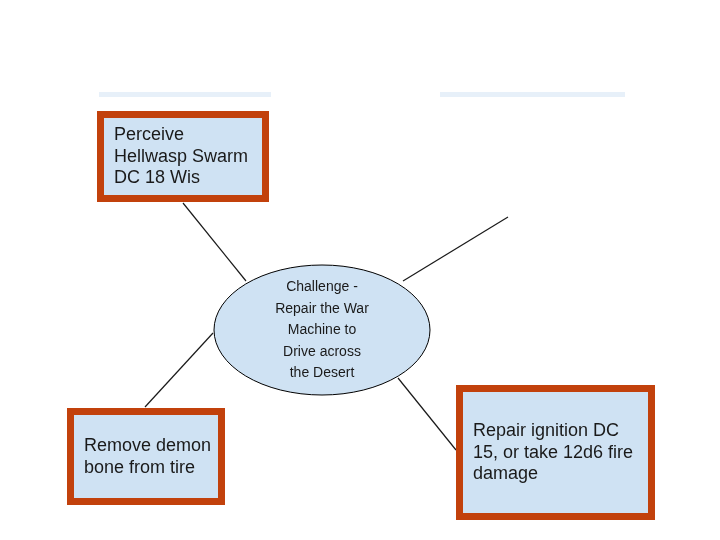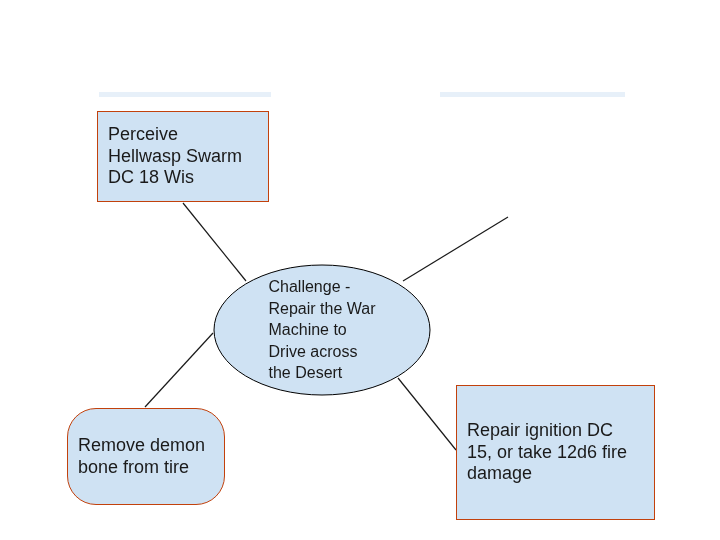--- a/index.html
+++ b/index.html
@@ -19,45 +19,46 @@
     position: absolute;
     left: 0;
     top: 0;
     width: 720px;
     height: 540px;
   }
   .node-box {
     position: absolute;
     box-sizing: border-box;
     background: #cfe2f3;
-    border: 1px solid #c2410c;
+    border: 7px solid #c2410c;
     display: flex;
     align-items: center;
     padding: 2px 6px 2px 10px;
     color: #1a1a1a;
     font-size: 18px;
     line-height: 21.6px;
     white-space: pre-line;
     text-align: left;
   }
   .node-box-tl { left: 97px;  top: 111px; width: 172px; height: 91px;  }
   .node-box-tr { left: 447px; top: 111px; width: 171px; height: 106px; }
-  .node-box-bl { left: 67px;  top: 408px; width: 158px; height: 97px; border-radius: 29px;  }
+  .node-box-bl { left: 67px;  top: 408px; width: 158px; height: 97px;  }
   .node-box-br { left: 456px; top: 385px; width: 199px; height: 135px; }
   .center-label {
     position: absolute;
     left: 214px;
     top: 265px;
     width: 216px;
     height: 130px;
     display: flex;
     align-items: center;
     justify-content: center;
+    text-align: center;
     color: #1a1a1a;
-    font-size: 16px;
+    font-size: 14px;
     line-height: 21.6px;
     white-space: pre-line;
   }
   .ghost-band {
     position: absolute;
     height: 5px;
     top: 92px;
     background: rgba(207, 226, 243, 0.5);
   }
   .ghost-band-left  { left: 99px;  width: 172px; }

